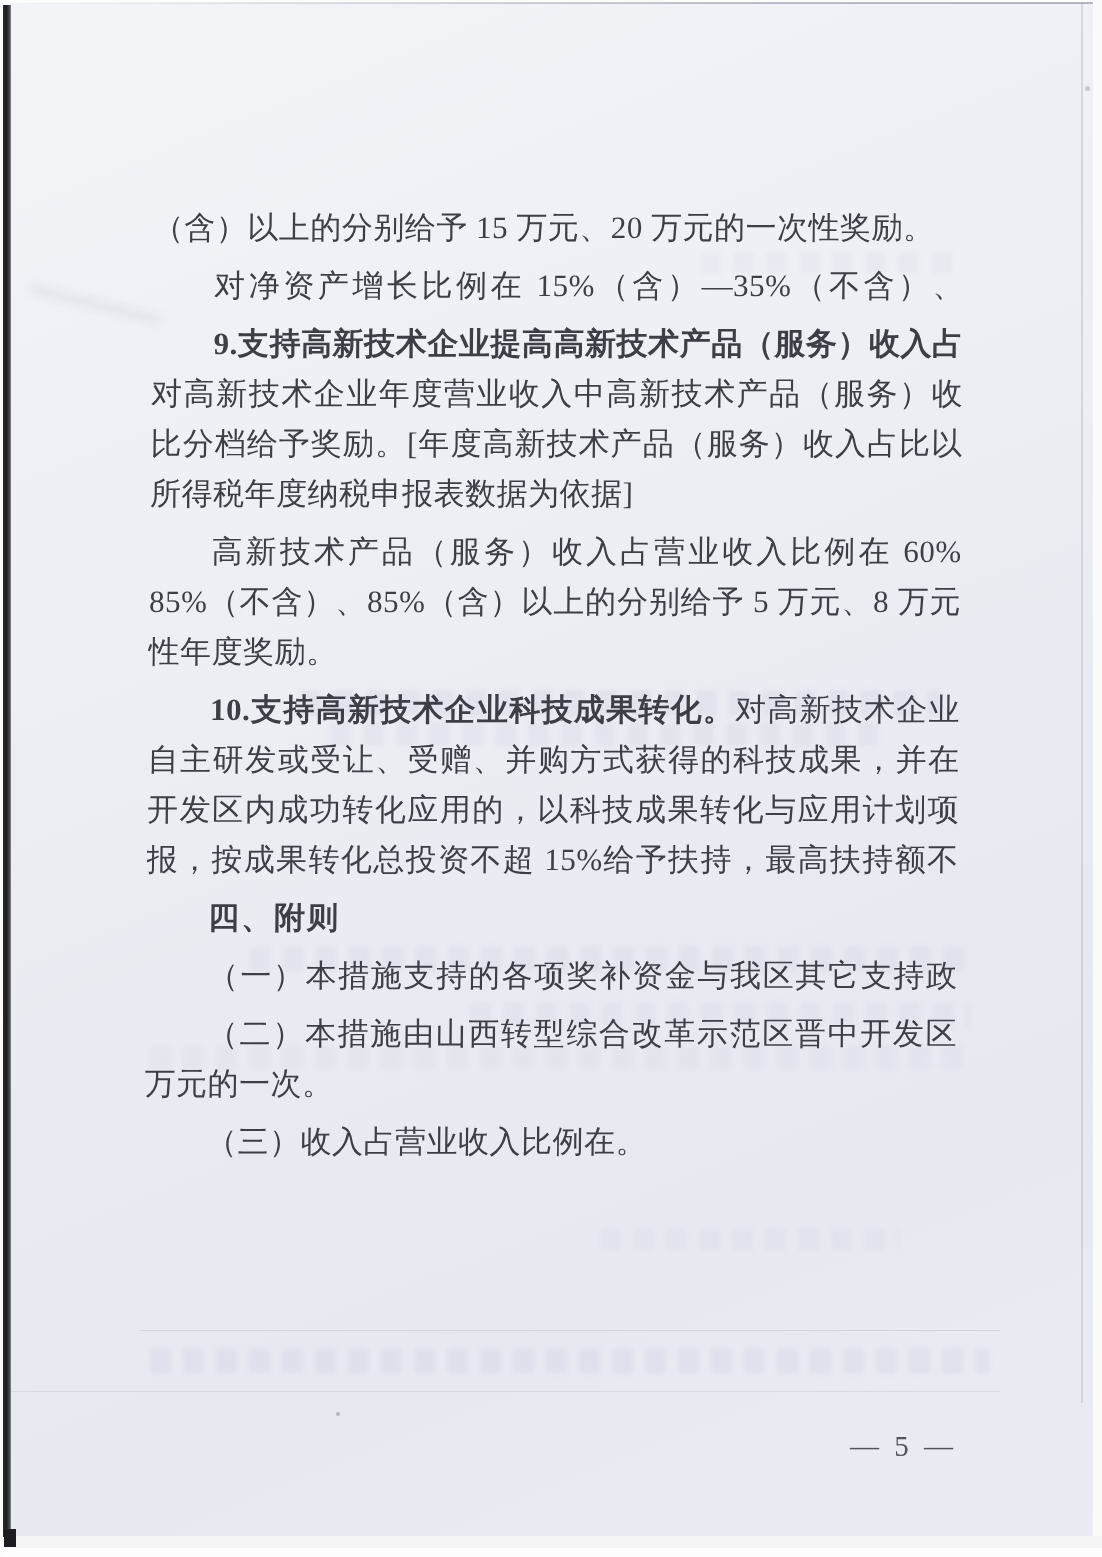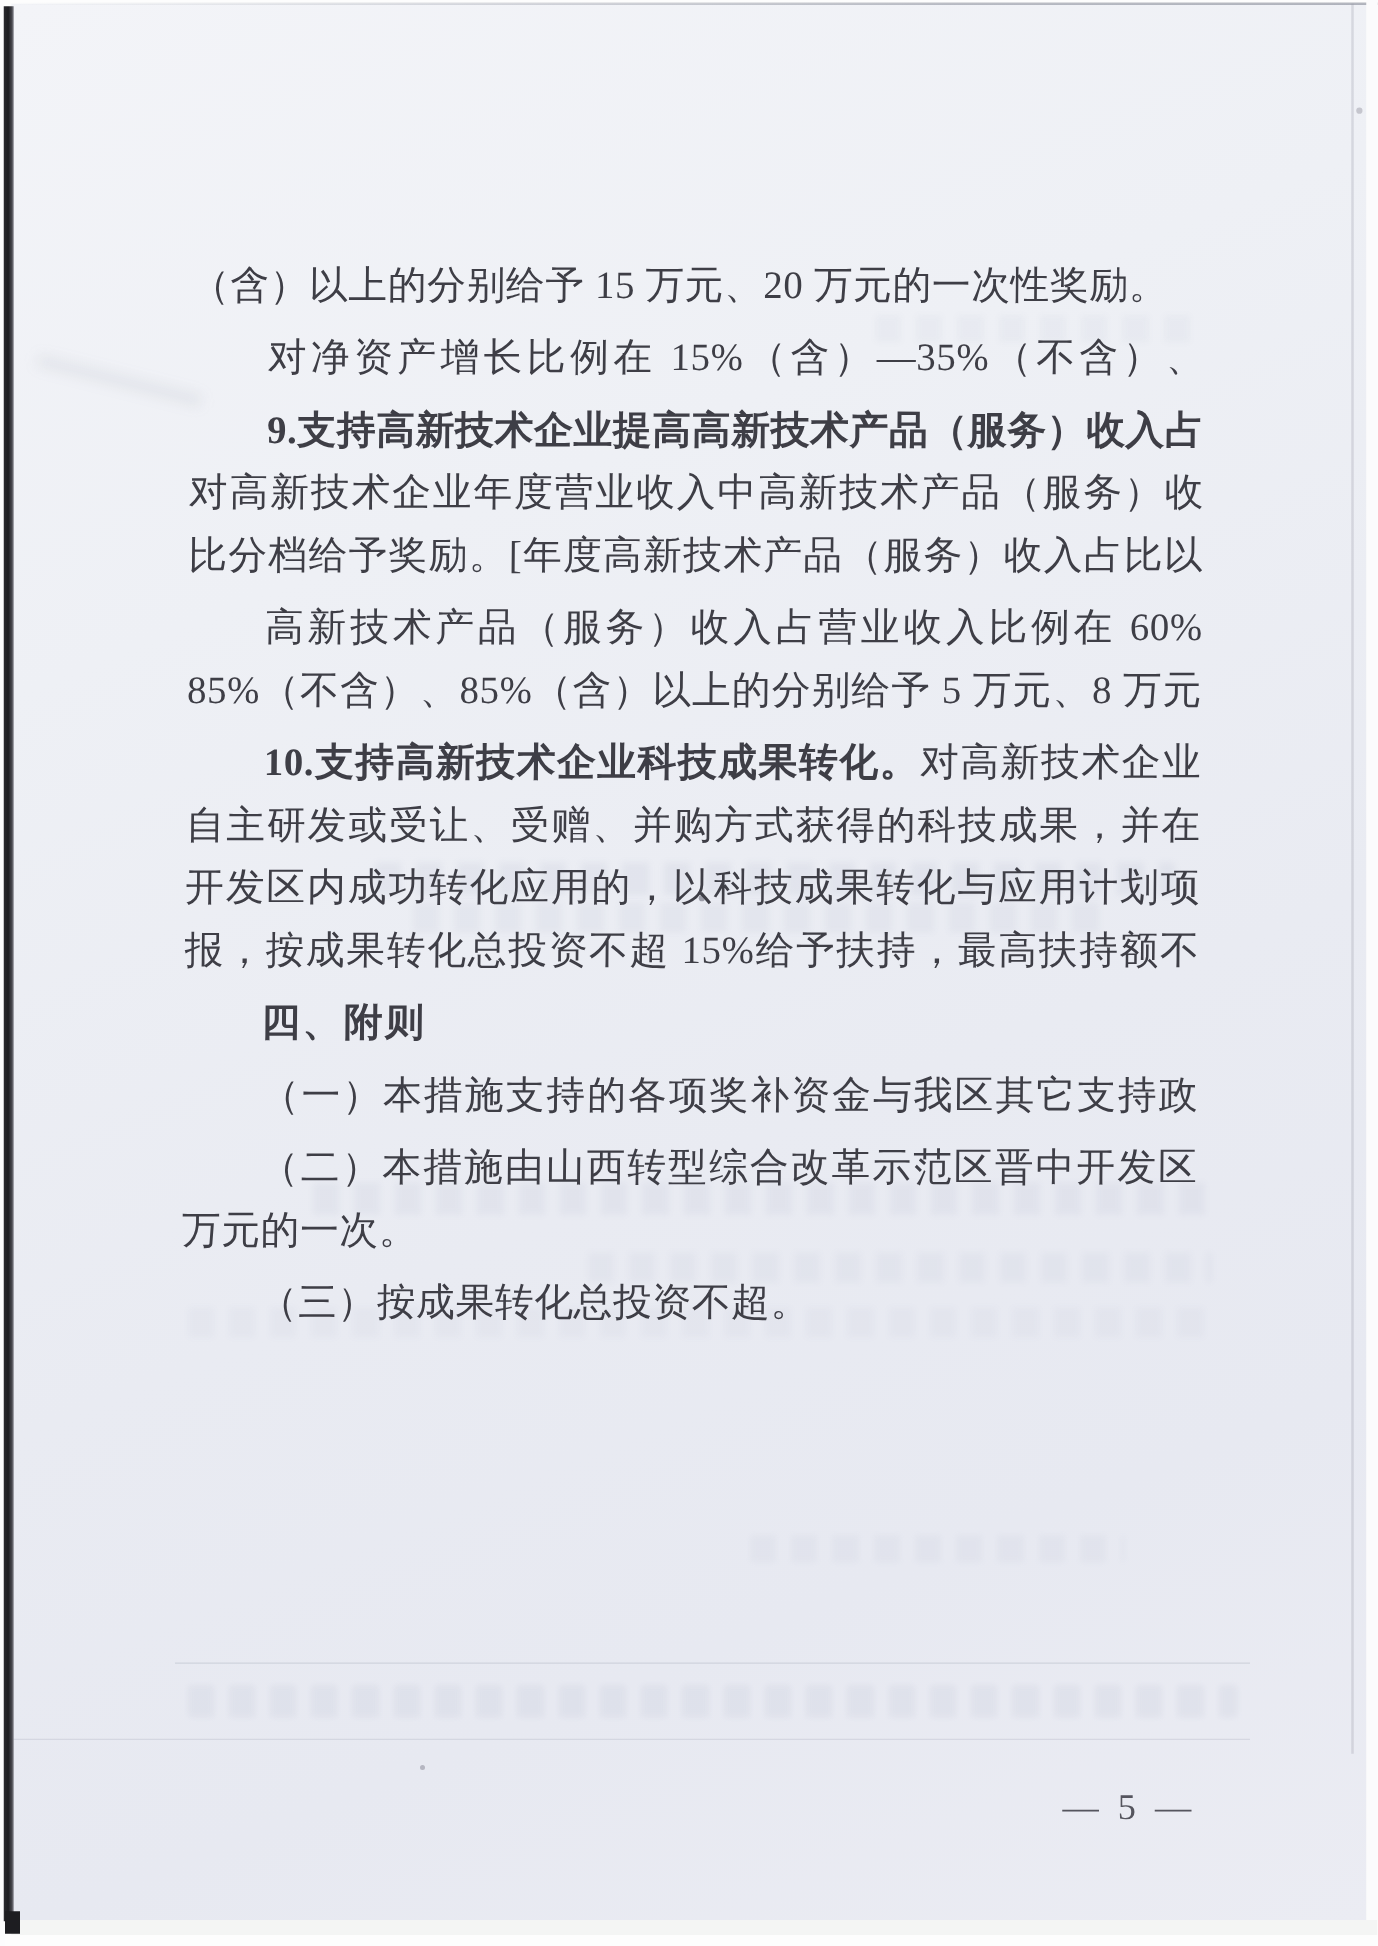--- a/index.html
+++ b/index.html
@@ -145,31 +145,33 @@
   <div class="speck" style="left:559px; top:716px; width:5px; height:5px; background:rgba(80,80,95,.5);"></div>
   <div class="speck" style="left:336px; top:1412px; width:4px; height:4px; background:rgba(120,120,135,.45);"></div>
   <div class="speck" style="left:1085px; top:86px; width:5px; height:5px; background:rgba(170,170,180,.6);"></div>
 
   <div class="text-block" id="text-block">
       <div class="line">（含）以上的分别给予 15 万元、20 万元的一次性奖励。</div>
       <div class="line indent justify para">对净资产增长比例在 15%（含）—35%（不含）、35%（含）</div>
       <div class="line indent justify para semibold">9.支持高新技术企业提高高新技术产品（服务）收入占比。</div>
       <div class="line justify">对高新技术企业年度营业收入中高新技术产品（服务）收入占</div>
       <div class="line justify">比分档给予奖励。[年度高新技术产品（服务）收入占比以企业</div>
+      <div class="line">所得税年度纳税申报表数据为依据]</div>
       <div class="line indent justify para">高新技术产品（服务）收入占营业收入比例在 60%（含）—</div>
       <div class="line justify">85%（不含）、85%（含）以上的分别给予 5 万元、8 万元的一次</div>
+      <div class="line">性年度奖励。</div>
       <div class="line indent justify para"><span class="semibold">10.支持高新技术企业科技成果转化。</span><span>对高新技术企业通过</span></div>
       <div class="line justify">自主研发或受让、受赠、并购方式获得的科技成果，并在晋中</div>
       <div class="line justify">开发区内成功转化应用的，以科技成果转化与应用计划项目申</div>
       <div class="line justify">报，按成果转化总投资不超 15%给予扶持，最高扶持额不超过</div>
       <div class="line indent para bold">四、附则</div>
       <div class="line indent justify para">（一）本措施支持的各项奖补资金与我区其它支持政策属同</div>
       <div class="line indent justify para">（二）本措施由山西转型综合改革示范区晋中开发区管委会</div>
       <div class="line">万元的一次。</div>
-      <div class="line indent para">（三）按成果转化总投资不超。</div>
+      <div class="line indent para">（三）收入占营业收入比例在。</div>
     </div>
 
   <div class="page-number">— 5 —</div>
 
   <div class="edge-top-line"></div>
   <div class="edge-right-line"></div>
   <div class="edge-right-white"></div>
   <div class="edge-bottom-strip1"></div>
   <div class="edge-bottom-strip2"></div>
   <div class="edge-left-white"></div>

